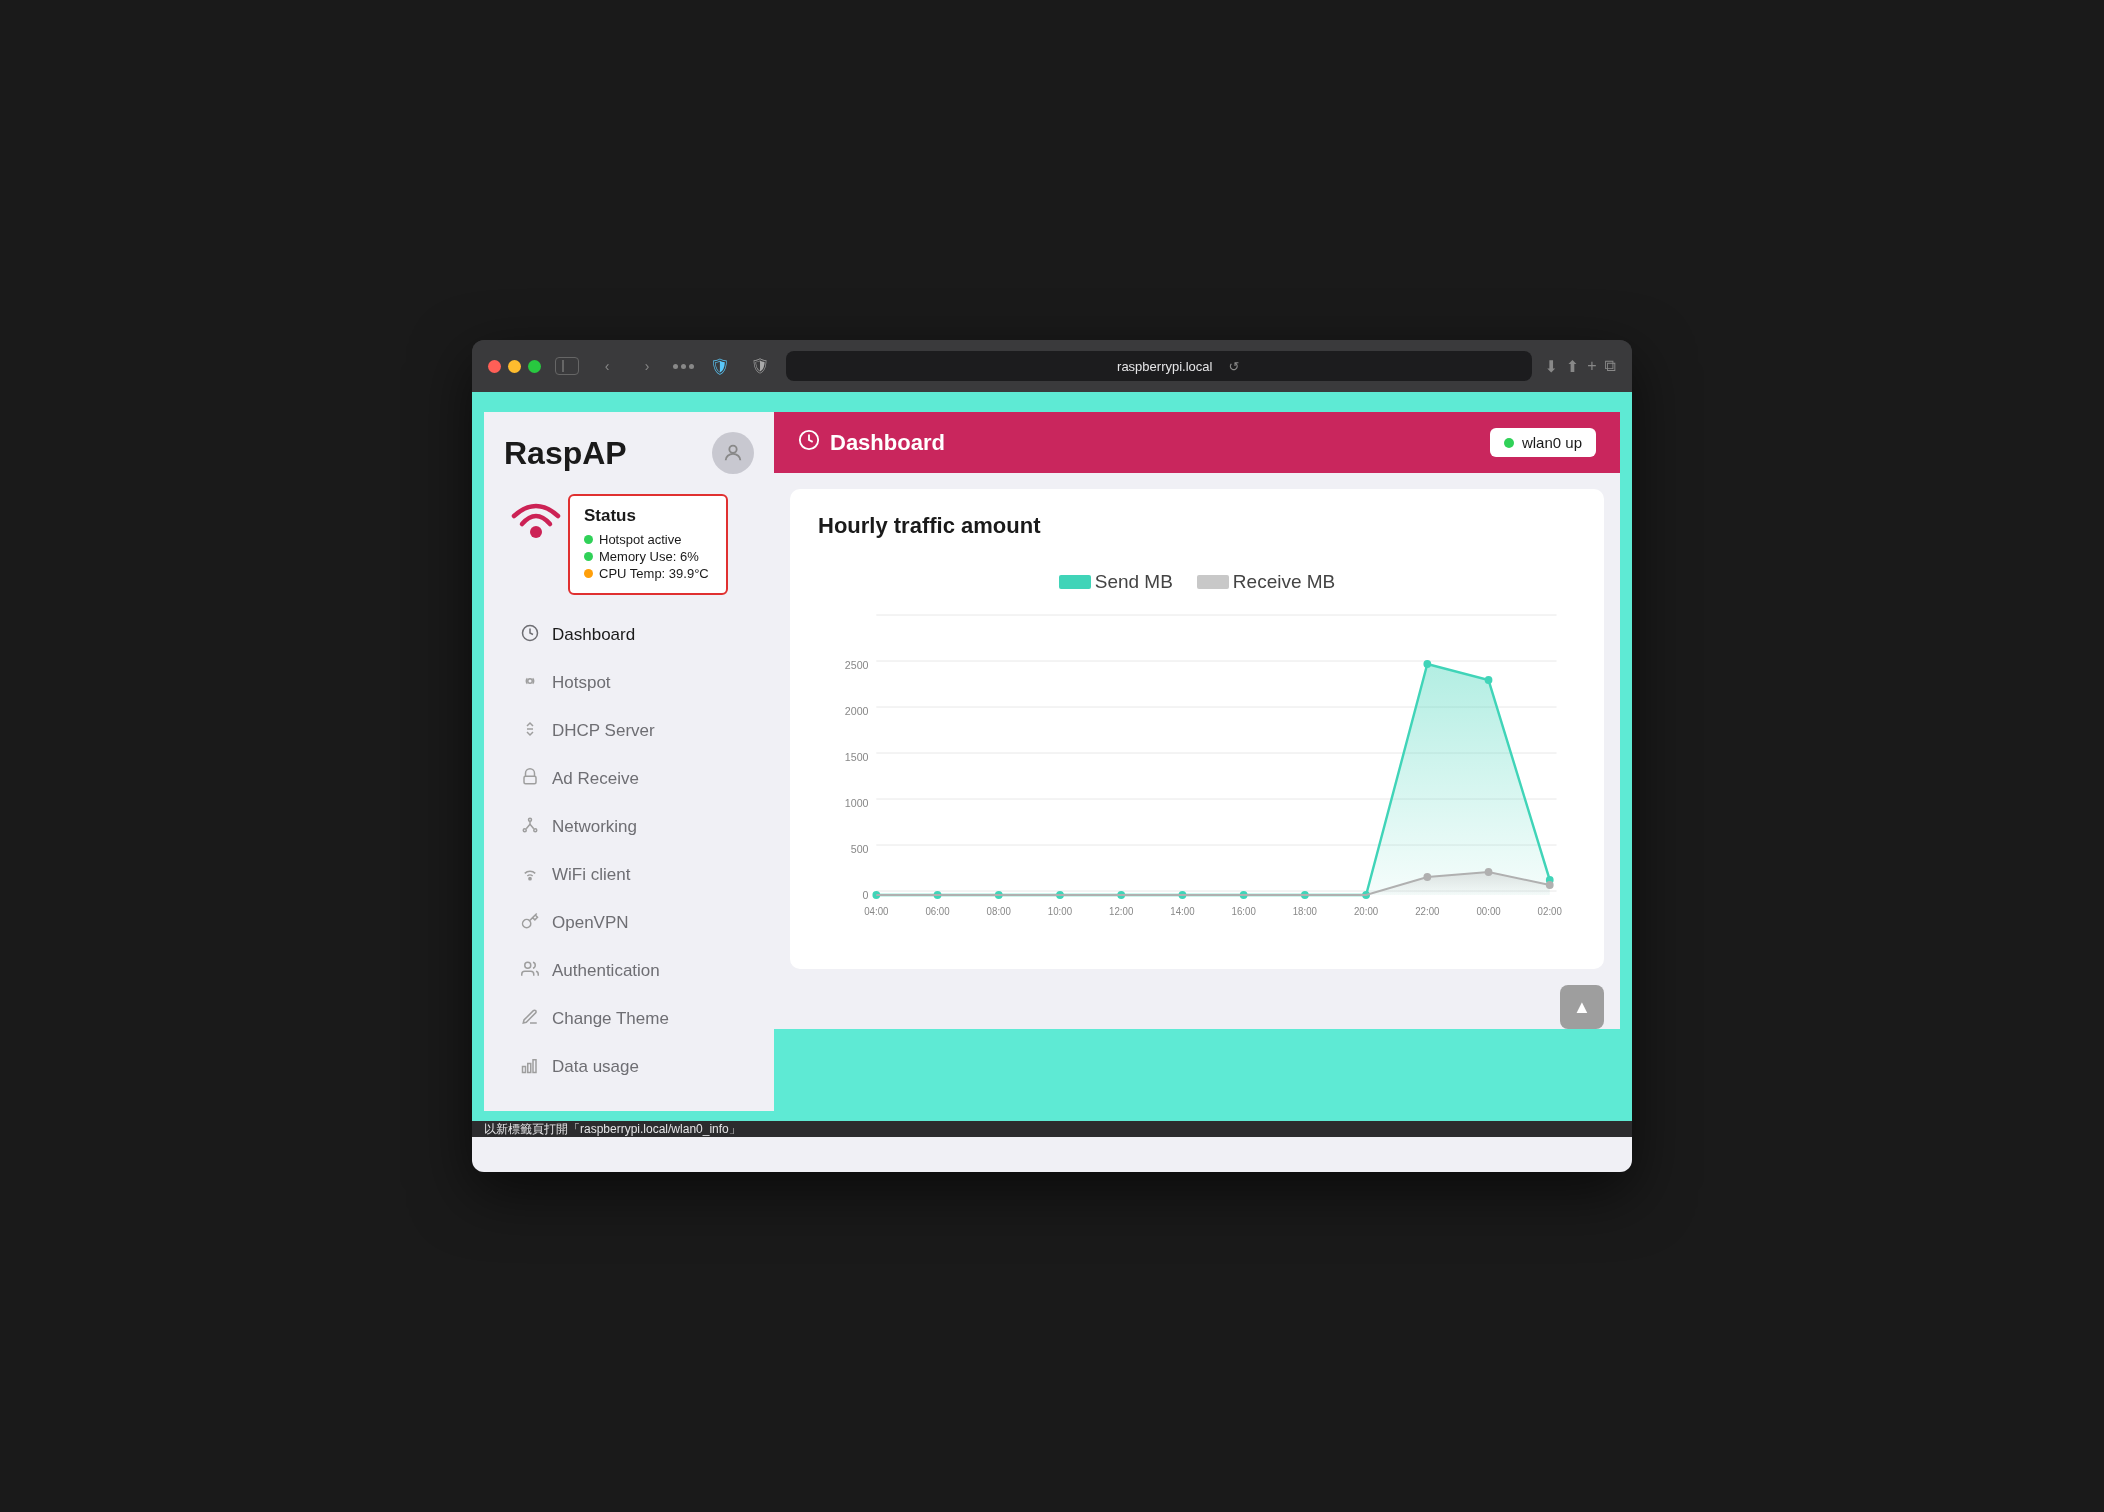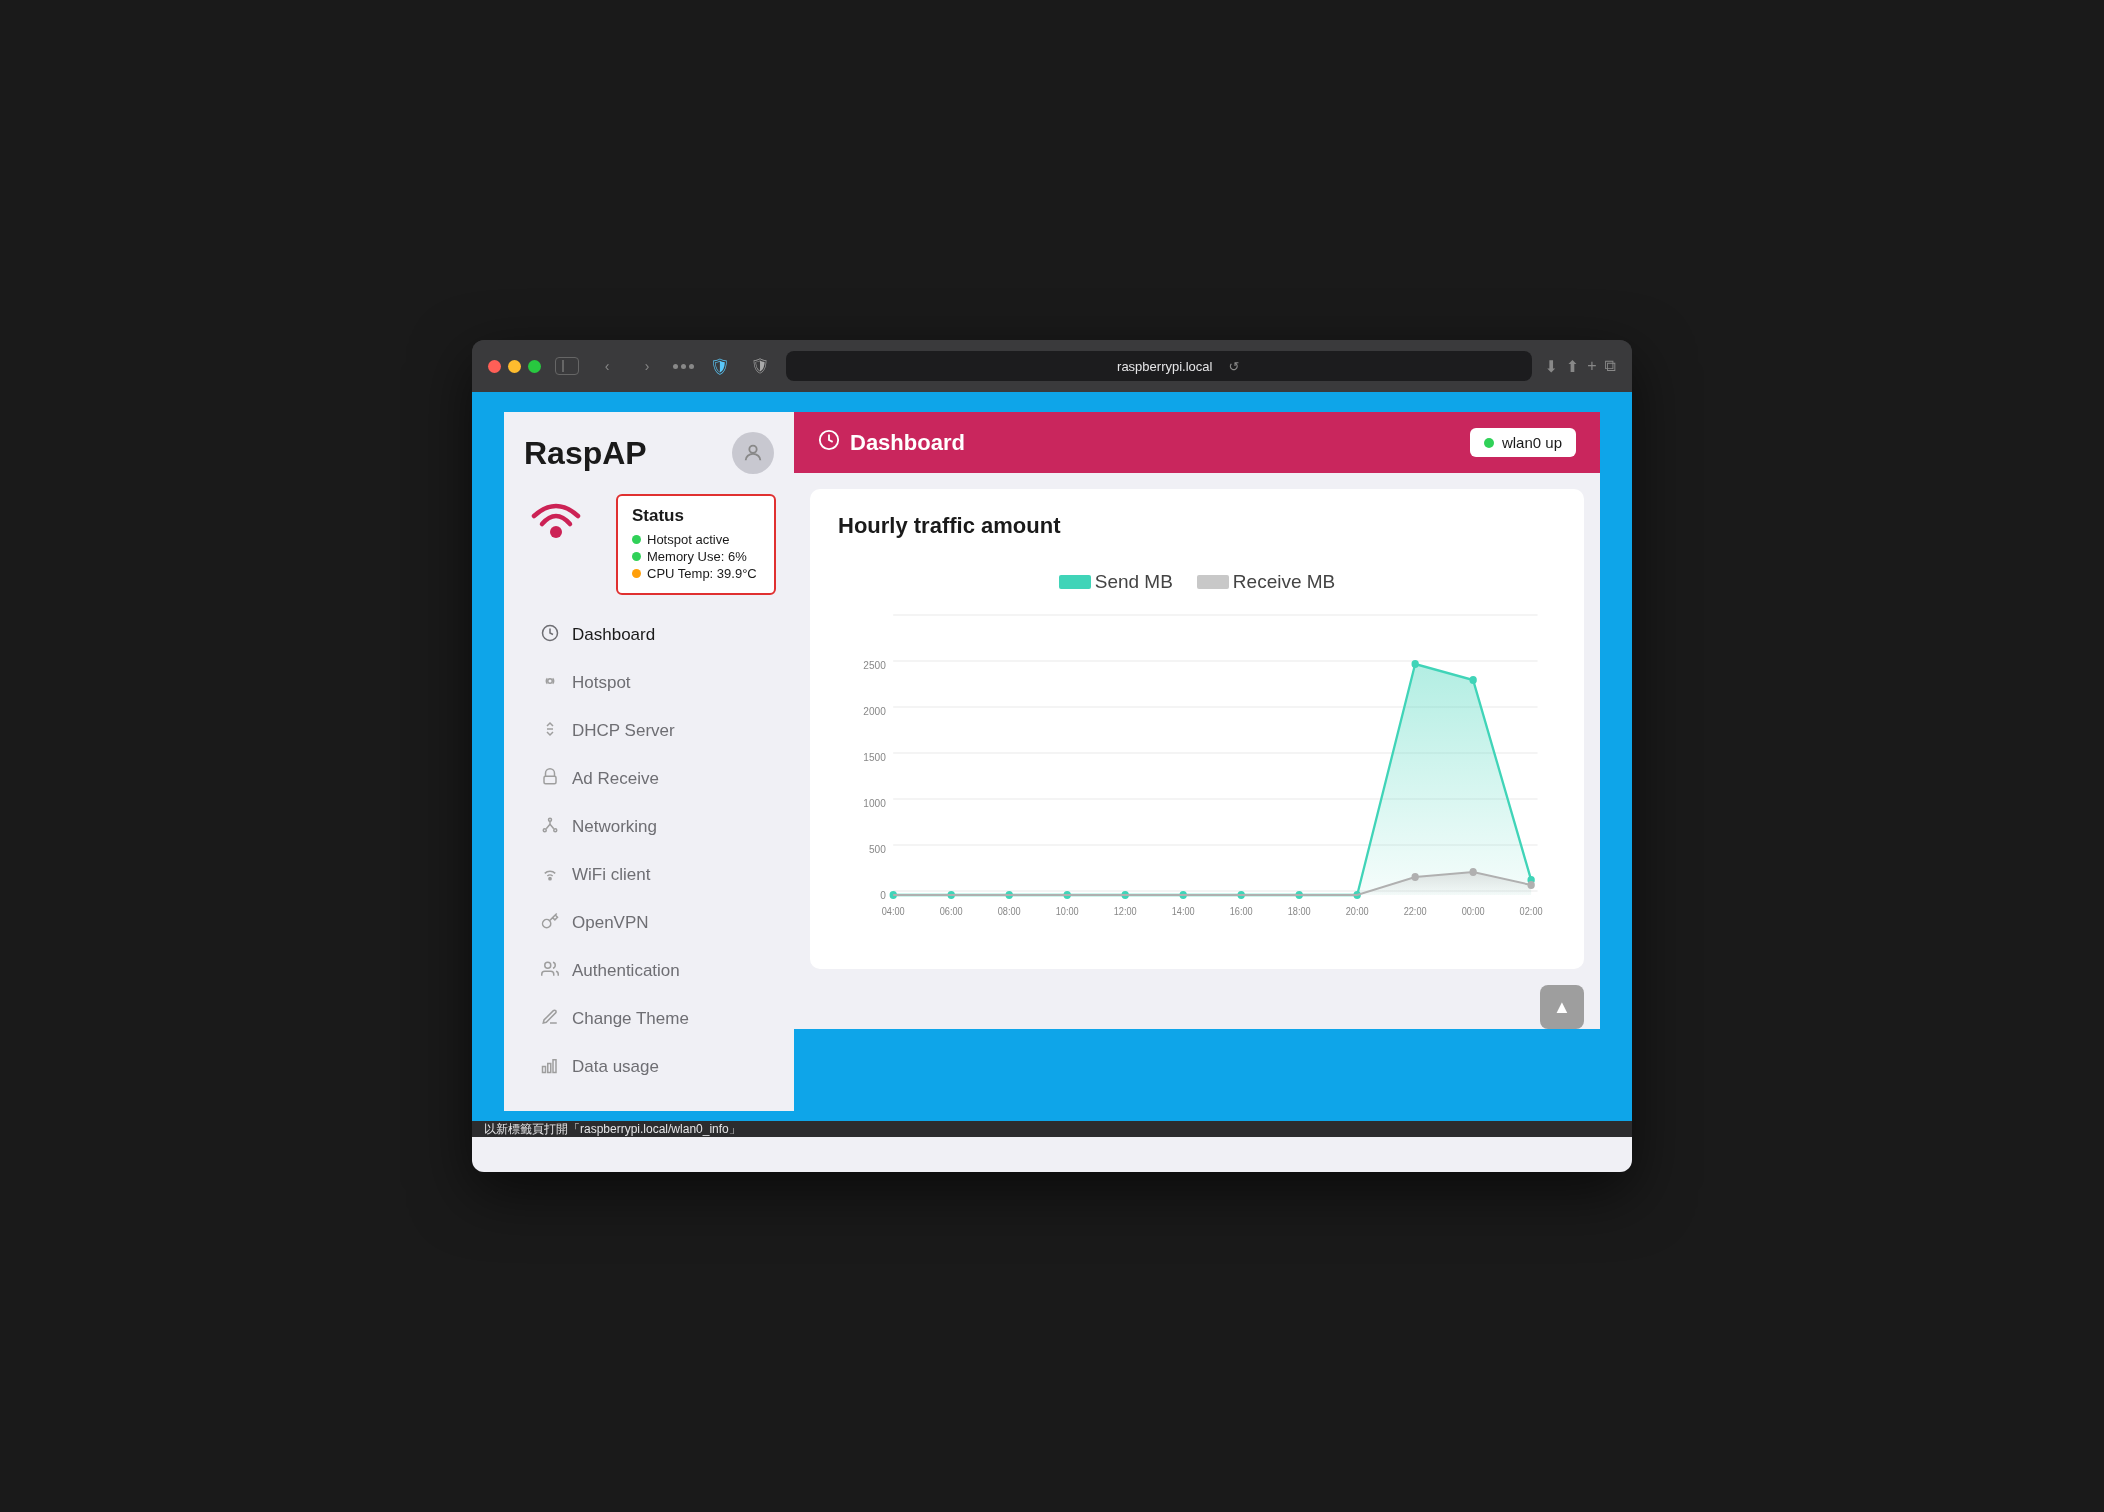--- a/index.html
+++ b/index.html
@@ -122,21 +122,21 @@
       display: flex;
       align-items: center;
       justify-content: center;
       color: #888;
       font-size: 20px;
     }
     .logo-status-row {
       display: flex;
       align-items: flex-start;
       padding: 0 20px 16px;
-      gap: 28px;
+      gap: 0;
     }
     .logo-icon {
       width: 64px;
       height: 64px;
       flex-shrink: 0;
     }
     .status-card {
       border: 2px solid #e03030;
       border-radius: 6px;
       padding: 10px 14px;
@@ -287,22 +287,22 @@
       padding: 4px 12px;
       height: 16px;
       display: flex;
       align-items: center;
     }
     
     .top-header-row {
       display: flex;
       align-items: center;
       justify-content: space-between;
-      padding: 20px 32px 10px;
-      background: #0ea5e9;
+      padding: 20px 12px 10px;
+      background: #5eead4;
     }
   </style>
 </head>
 <body>
 
 <div class="browser-window">
 
   <div class="browser-chrome">
     <div class="traffic-lights">
       <div class="traffic-light tl-red"></div>

